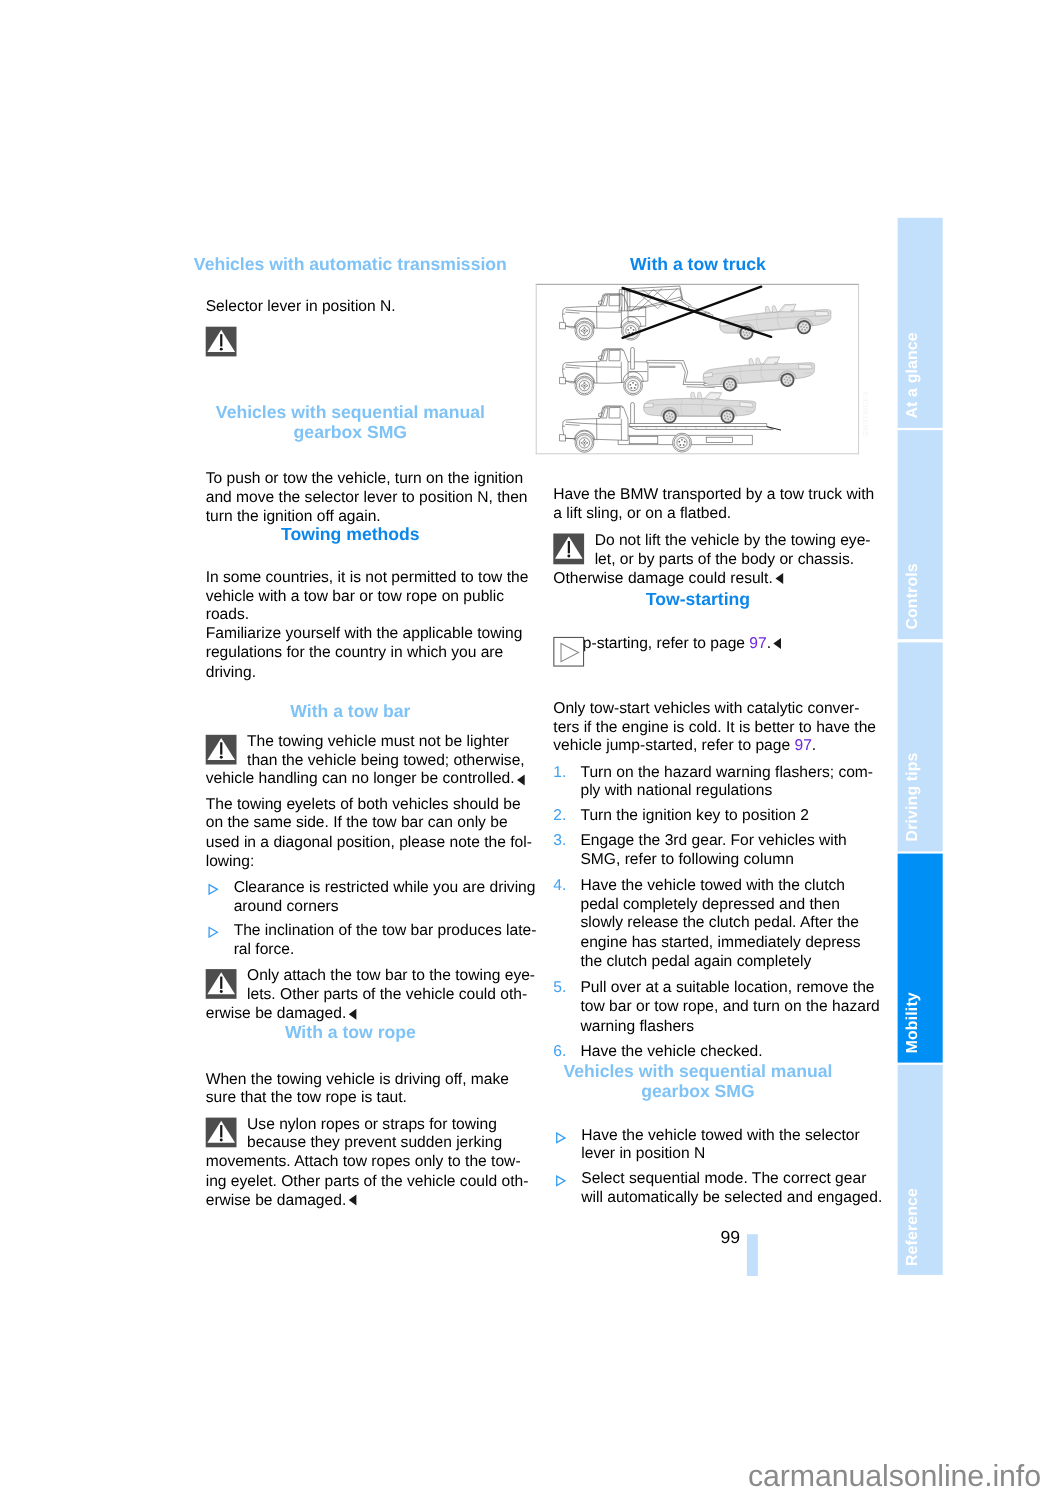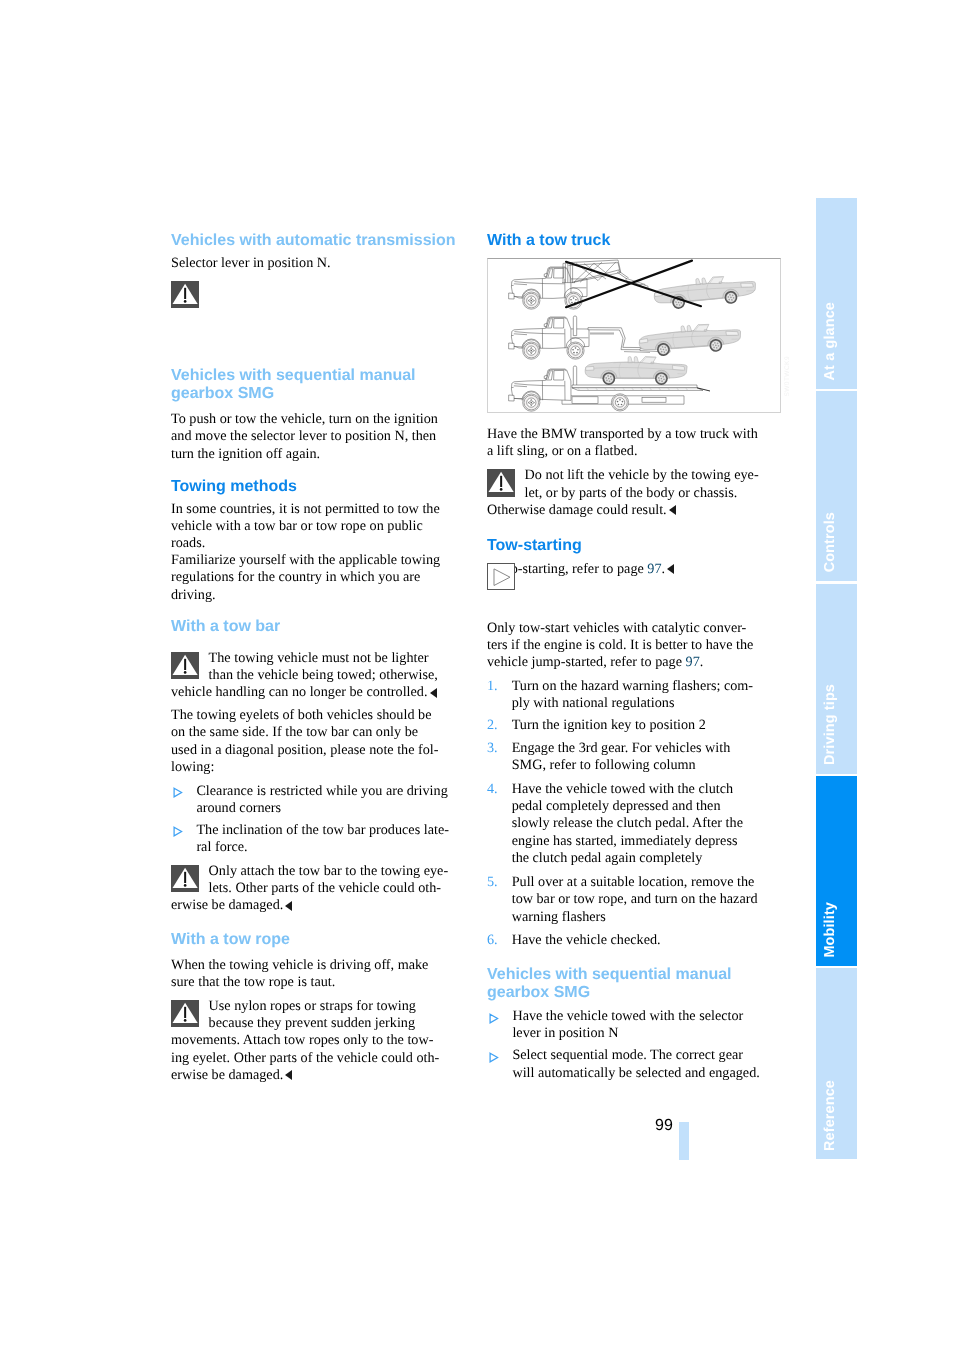--- a/index.html
+++ b/index.html
@@ -11,40 +11,40 @@
 
   
   .col{position:absolute;width:296px;}
   .col-left{left:171px;top:0;}
   .col-right{left:487px;top:0;}
 
   
   .h1,.h2{margin:0;font-weight:bold;font-size:16px;line-height:18.4px;}
   .h1{color:#0b86ea;}
   .h2{color:#7fc3f6;}
-  p.body{margin:0;font-size:14.2px;line-height:17.3px;color:#000;font-family:Liberation Serif, serif;}
+  p.body{margin:16px;font-size:14.2px;line-height:17.3px;color:#000;}
   .blk{position:absolute;width:295px;}
   .warn,.bullet,.num{position:absolute;}
 
   
   .blk{font-size:0;line-height:0;}   
   .rows{display:block;}
   .ln{display:block;height:17.3px;line-height:17.3px;white-space:pre;font-size:14.2px;}
-  .h1 .ln,.h2 .ln{height:18.4px;line-height:18.4px;font-size:16px;}
+  .h1 .ln,.h2 .ln{height:18.4px;line-height:18.4px;font-size:16px;text-align:center;}
   .ind .ln{padding-left:37.6px;}
   
   .icon-warn{position:absolute;left:0;top:1.9px;width:28.2px;height:27.6px;background:#4d4d4d;}
   .icon-warn svg{position:absolute;left:0;top:0;}
   .icon-note{position:absolute;left:0;top:1.9px;width:28.2px;height:27.6px;background:#fff;
              border:0.8px solid #565656;box-sizing:border-box;}
   .icon-note svg{position:absolute;left:-0.9px;top:-0.9px;}
   .endmark{display:inline-block;width:0;height:0;vertical-align:-1.4px;
            border-top:5.2px solid transparent;border-bottom:5.2px solid transparent;
            border-right:7.9px solid #1a1a1a;margin-left:2.2px;}
-  .lnk{color:#0c4a6e;}
+  .lnk{color:#6d28d9;}
 
   
   .bullet .ln{padding-left:25.4px;}
   .bullet .tri{position:absolute;left:1.6px;top:3.8px;width:10px;height:11px;z-index:2;}
   .num .ln{padding-left:24.7px;}
   .num .n{position:absolute;left:0;top:0;color:#3ea1f4;font-size:14.2px;
           line-height:17.3px;z-index:2;}
 
   
   .figbox{position:absolute;left:487px;top:258px;width:294px;height:155px;
@@ -116,21 +116,21 @@
         <span class="ln">vehicle with a tow bar or tow rope on public</span>
         <span class="ln">roads.</span>
       </p>
 
   <p class="blk body rows" style="top:552.0px">
         <span class="ln">Familiarize yourself with the applicable towing</span>
         <span class="ln">regulations for the country in which you are</span>
         <span class="ln">driving.</span>
       </p>
 
-  <h2 class="blk h2 rows" style="top:618px">
+  <h2 class="blk h2 rows" style="top:639px">
         <span class="ln">With a tow bar</span>
       </h2>
 
   <p class="blk body warn" style="top:649.7px">
     <span class="icon-warn">
       <svg width="28.2" height="27.6" viewBox="0 0 28.2 27.6" aria-hidden="true">
         <polygon points="14.1,2.8 26.7,22.9 1.5,22.9" fill="#ffffff"></polygon>
         <rect x="13.15" y="6.8" width="2.0" height="11.2" fill="#141414"></rect>
         <circle cx="14.15" cy="20.4" r="1.35" fill="#141414"></circle>
       </svg>
@@ -613,14 +613,15 @@
   <div class="tab active" style="top:577.9px;height:190.2px">
     <span>Mobility</span>
       </div>
   <div class="tab" style="top:769.8px;height:191.7px">
     <span>Reference</span>
       </div>
  </div>
 
  <div class="pgnum">99</div>
  <div class="pgbar"></div>
+ <div class="wm">carmanualsonline.info</div>
 
 </div>
 
 </body></html>

